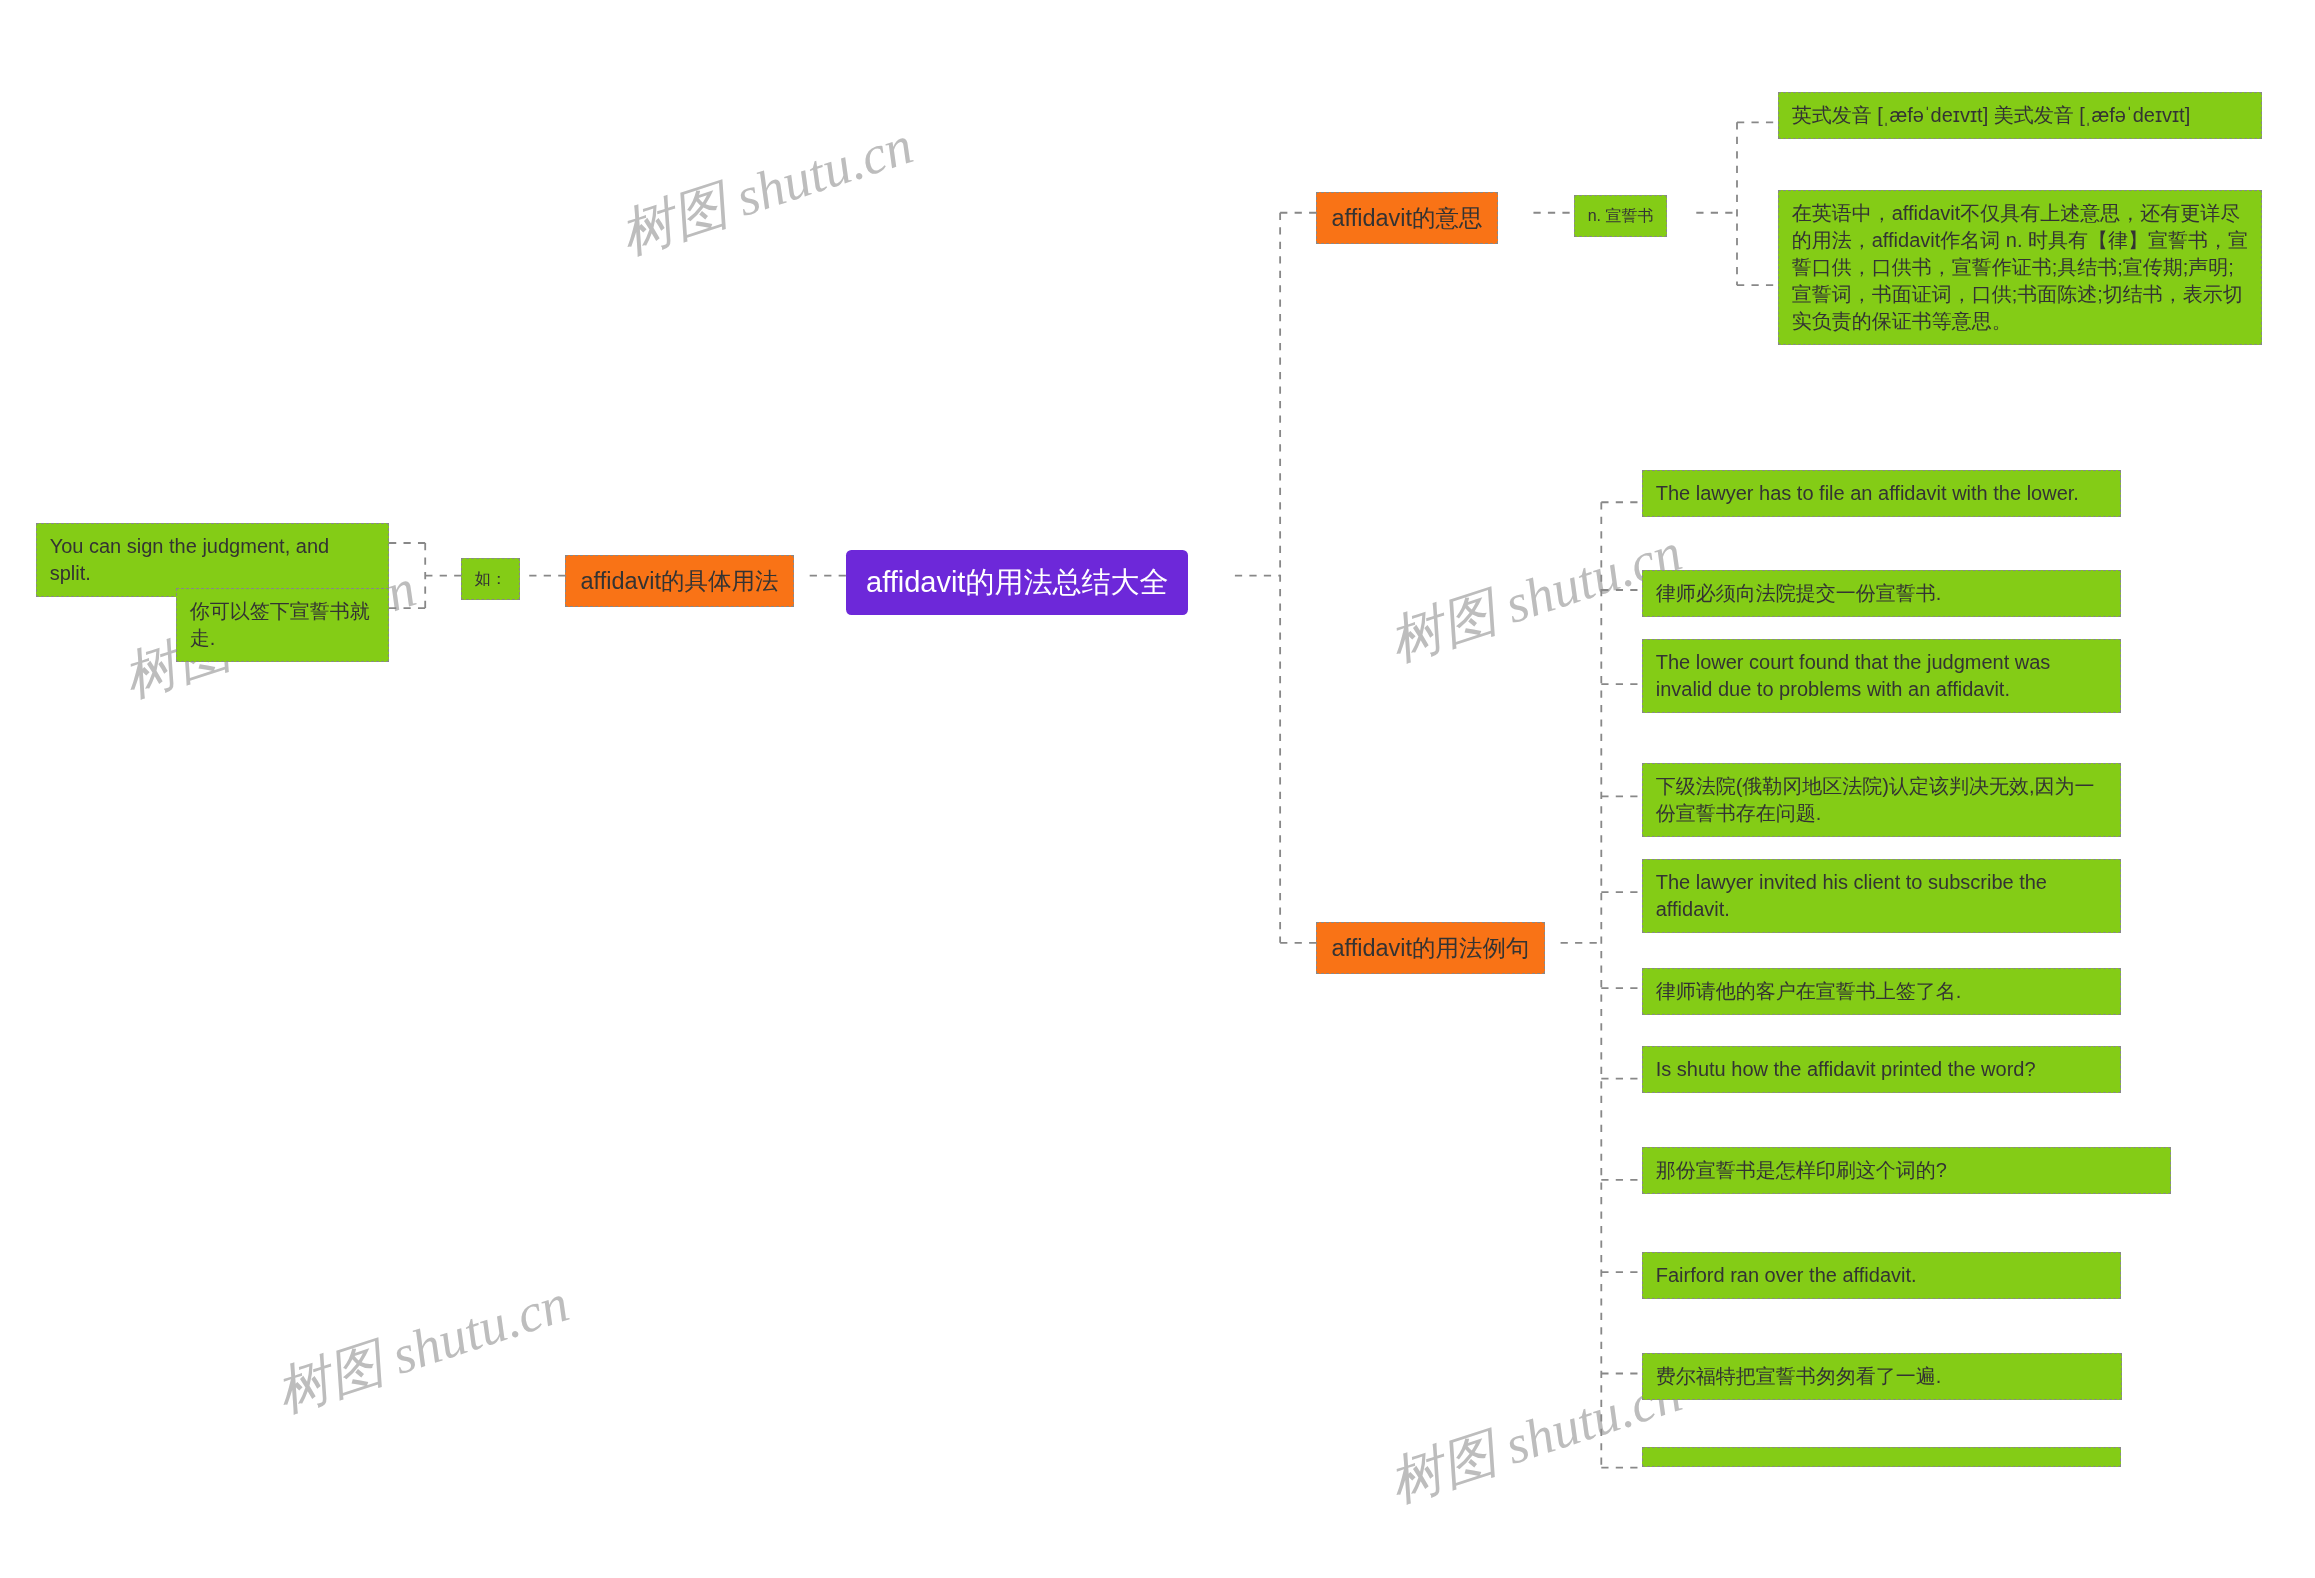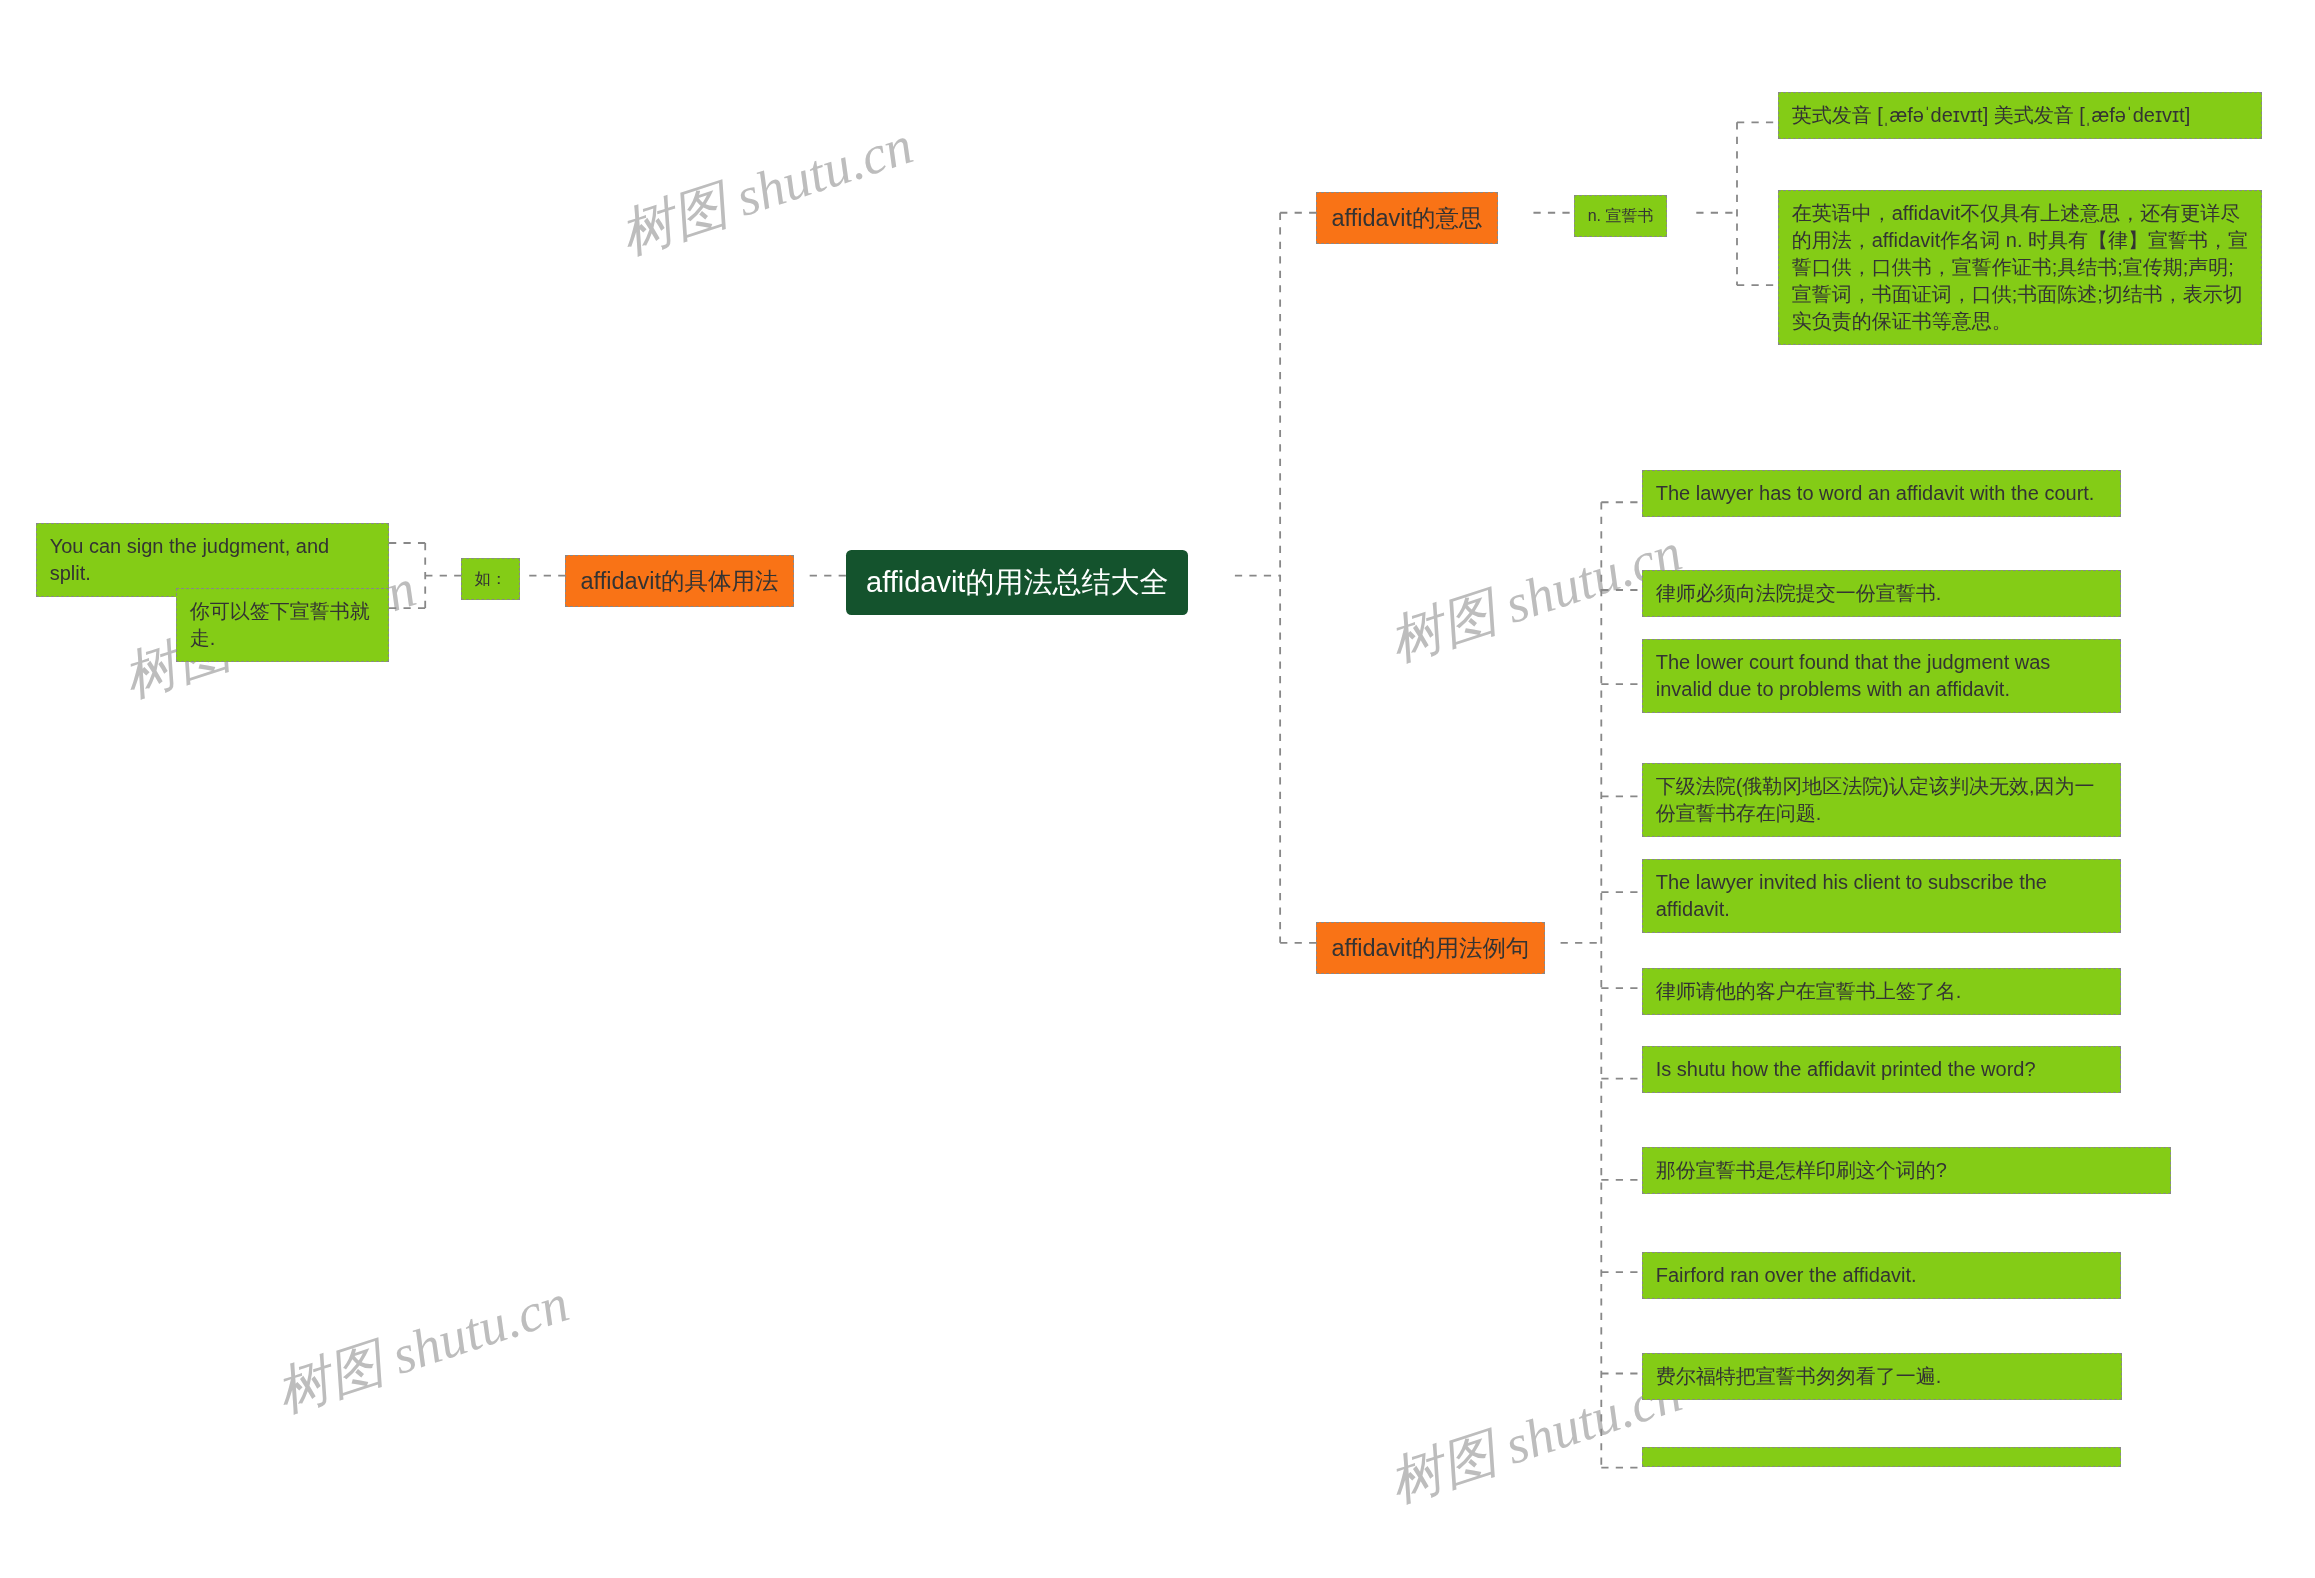--- a/index.html
+++ b/index.html
@@ -1,17 +1,17 @@
 <!DOCTYPE html>
 <html style="font-size:14.5px"><head>
 <meta charset="utf-8">
 <style>
 html,body{margin:0;padding:0;width:2316px;height:1579px;background:#fff;font-family:"Microsoft YaHei","PingFang SC",Arial,sans-serif;position:relative;overflow:hidden}
 .node{position:absolute;box-sizing:border-box}
-.root{background:#14532d;color:#fff;font-size:29px;padding:12.7px 20px;white-space:nowrap;border-radius:5.4px}
+.root{background:#6d28d9;color:#fff;font-size:29px;padding:12.7px 20px;white-space:nowrap;border-radius:5.4px}
 .branch{background:#f97316;color:#333;font-size:23.5px;padding:9px 14.5px;border:1.8px dashed #888;white-space:nowrap}
 .leaf{background:#84cc16;color:#333;font-size:20px;padding:9px 12.7px;border:1.8px dashed #888;line-height:1.35}
 .small{font-size:16px}
 svg.connectors{position:absolute;left:0;top:0;width:2316px;height:1579px;pointer-events:none}
 svg.connectors line{stroke:#888;stroke-width:2;stroke-dasharray:8 8}
 .wm{position:absolute;color:#bdbdbd;font-size:54px;transform:rotate(-18deg);font-style:italic;pointer-events:none;user-select:none;white-space:nowrap;font-family:"Times New Roman",serif}
 </style>
 </head>
 <body>
 
@@ -73,21 +73,21 @@
   <span>英式发音 [ˌæfəˈdeɪvɪt] 美式发音 [ˌæfəˈdeɪvɪt]</span>
 </div>
 <div class="node leaf" style="left:1778px;top:190px;width:484px">
   <span>在英语中，affidavit不仅具有上述意思，还有更详尽的用法，affidavit作名词 n. 时具有【律】宣誓书，宣誓口供，口供书，宣誓作证书;具结书;宣传期;声明;宣誓词，书面证词，口供;书面陈述;切结书，表示切实负责的保证书等意思。</span>
 </div>
 
 <div class="node branch" style="left:1316px;top:922px">
   <span>affidavit的用法例句</span>
 </div>
 <div class="node leaf" style="left:1642px;top:470px;width:479px">
-  <span>The lawyer has to word an affidavit with the court.</span>
+  <span>The lawyer has to file an affidavit with the lower.</span>
 </div>
 <div class="node leaf" style="left:1642px;top:570px;width:479px">
   <span>律师必须向法院提交一份宣誓书.</span>
 </div>
 <div class="node leaf" style="left:1642px;top:639px;width:479px">
   <span>The lower court found that the judgment was invalid due to problems with an affidavit.</span>
 </div>
 <div class="node leaf" style="left:1642px;top:763px;width:479px">
   <span>下级法院(俄勒冈地区法院)认定该判决无效,因为一份宣誓书存在问题.</span>
 </div>

